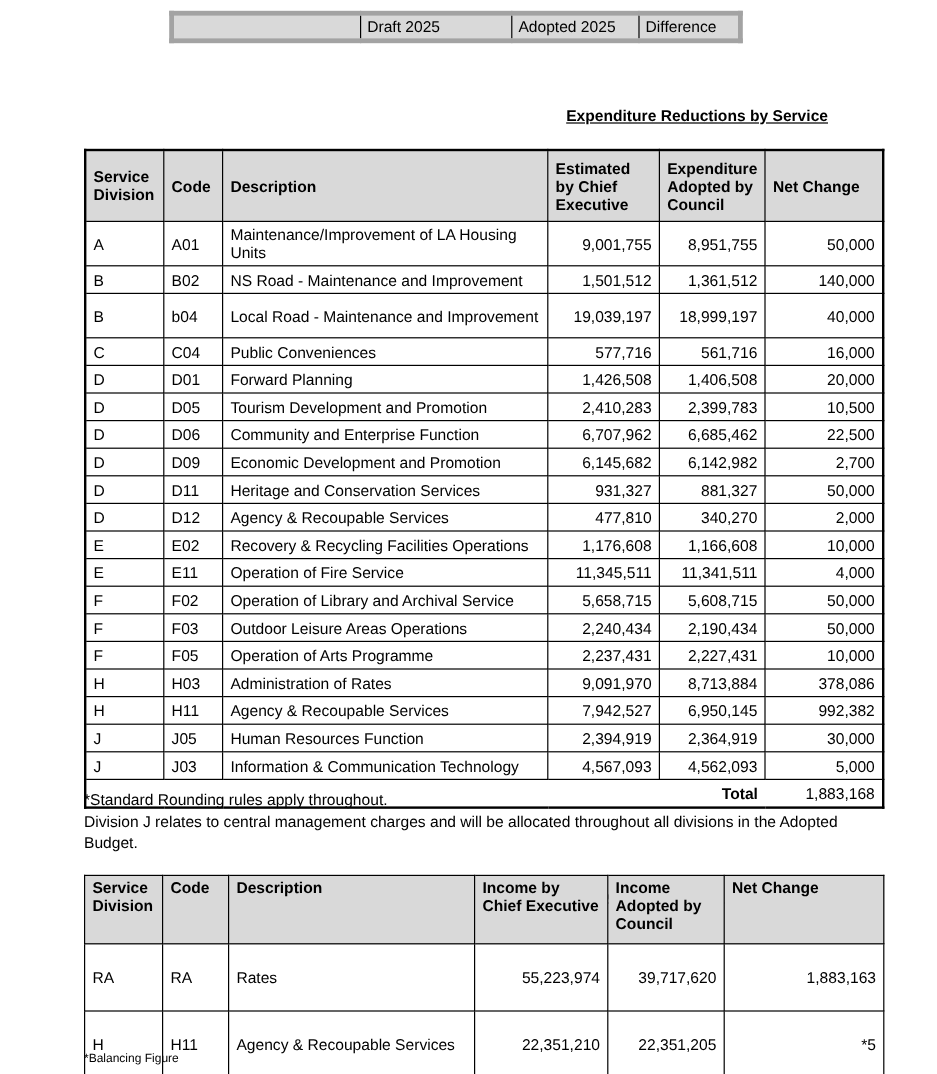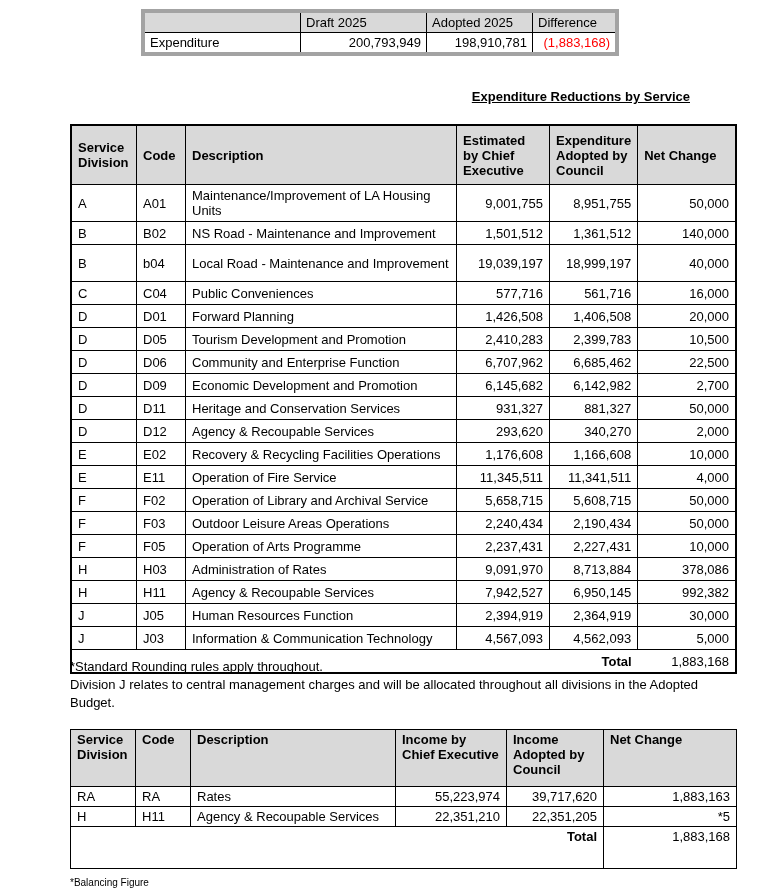--- a/index.html
+++ b/index.html
@@ -17,42 +17,36 @@
   .exp { left:70px; top:124px; width:667px; border:2px solid #000; }
   .exp th { background:#d9d9d9; font-weight:bold; text-align:left; vertical-align:middle; padding:4px 6px; height:50px; }
   .exp td { padding:2px 6px; height:18px; }
   .exp tr.tall td { height:32px; }
   .exp tr.total td { font-weight:normal; }
   .exp tr.total td.lbl { font-weight:bold; text-align:right; border-right:none; }
   .exp tr.total td.val { border-left:none; }
   .notes { position:absolute; left:70px; top:658px; width:640px; line-height:18px; font-size:13px; }
   .inc { left:70px; top:729px; width:667px; border:1px solid #000; }
   .inc th { background:#d9d9d9; font-weight:bold; text-align:left; vertical-align:top; padding:2px 6px; height:52px; }
-  .inc td { padding:1px 6px; height:17px; border-top:1px solid #000; border-bottom:1px solid #000; }
+  .inc td { padding:19px 6px; height:17px; border-top:1px solid #000; border-bottom:1px solid #000; }
   .inc tr.total td { height:38px; vertical-align:top; padding-top:2px; }
   .inc tr.total td.lbl { font-weight:bold; text-align:right; }
   .footnote { position:absolute; left:70px; top:877px; font-size:10px; }
 </style>
 </head>
 <body>
 
 <table class="summary">
   <tbody>
       <tr class="head">
     <td class="blank" style="width:145px"></td>
     <td style="width:115px">Draft 2025</td>
     <td style="width:95px">Adopted 2025</td>
     <td>Difference</td>
   </tr>
-  <tr>
-    <td>Expenditure</td>
-    <td class="num">200,793,949</td>
-    <td class="num">198,910,781</td>
-    <td class="neg">(1,883,168)</td>
-  </tr>
 </tbody>
   </table>
 
 <div class="title" style="left:70px; top:89px; width:620px;">Expenditure Reductions by Service</div>
 
 <table class="exp">
   <thead>
     <tr>
       <th style="width:52px">Service Division</th>
       <th style="width:36px">Code</th>
@@ -132,21 +126,21 @@
       <td>D11</td>
       <td>Heritage and Conservation Services</td>
       <td class="num">931,327</td>
       <td class="num">881,327</td>
       <td class="num">50,000</td>
     </tr>
     <tr>
       <td>D</td>
       <td>D12</td>
       <td>Agency &amp; Recoupable Services</td>
-      <td class="num">293,620</td>
+      <td class="num">477,810</td>
       <td class="num">340,270</td>
       <td class="num">2,000</td>
     </tr>
     <tr>
       <td>E</td>
       <td>E02</td>
       <td>Recovery &amp; Recycling Facilities Operations</td>
       <td class="num">1,176,608</td>
       <td class="num">1,166,608</td>
       <td class="num">10,000</td>

